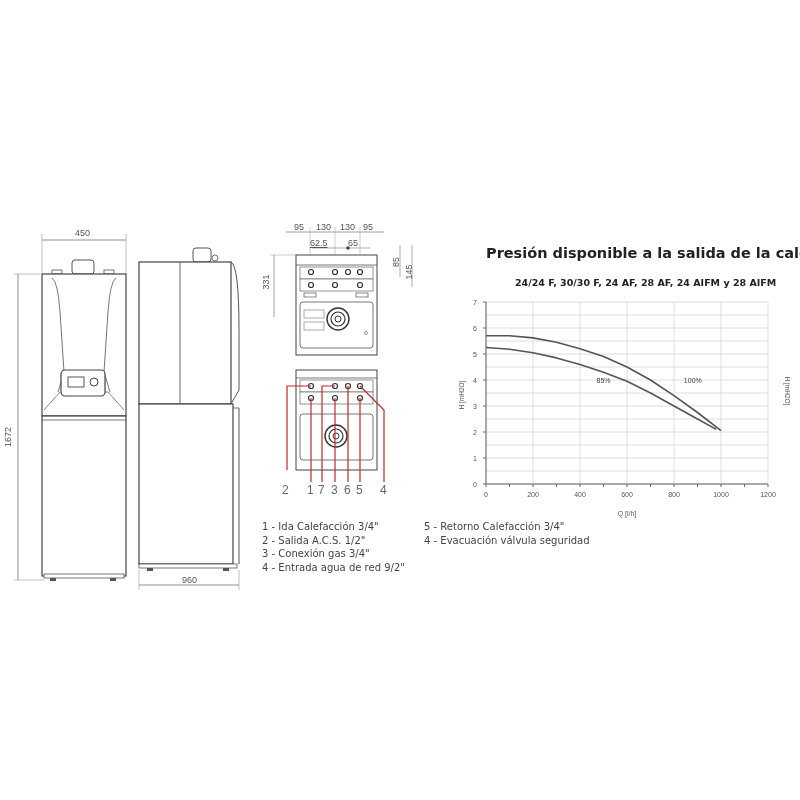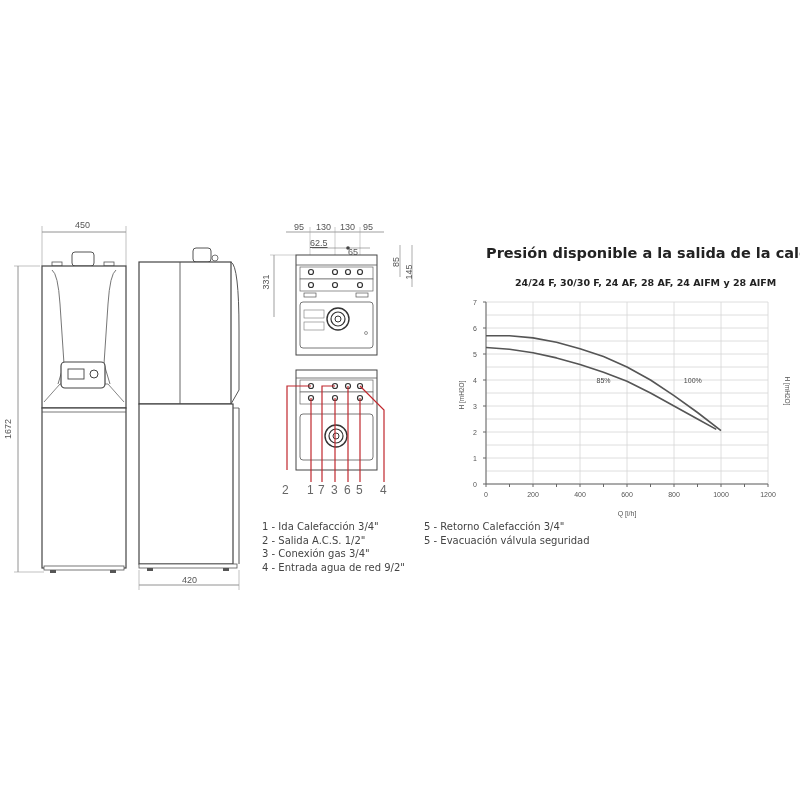--- a/index.html
+++ b/index.html
@@ -8,21 +8,21 @@
   .dim { font-size:9px; color:#555; font-family:"Liberation Sans", sans-serif; }
   .title { font-size:14.5px; font-weight:bold; color:#222; font-family:"DejaVu Sans", sans-serif; }
   .subtitle { font-size:9.5px; font-weight:bold; color:#222; font-family:"DejaVu Sans", sans-serif; }
   .legend { font-size:10px; color:#444; line-height:13.5px; font-family:"DejaVu Sans", sans-serif; }
   .numlabel { font-size:12px; color:#666; font-family:"Liberation Sans", sans-serif; }
   svg text { font-family:"Liberation Sans", sans-serif; }
 </style>
 </head>
 <body>
 
-<div class="abs" style="left:0;top:4px;width:140px;height:600px;">
+<div class="abs" style="left:0;top:12px;width:140px;height:600px;">
   <svg width="140" height="600" viewBox="0 0 140 600">
 
     <line x1="42" y1="228" x2="126" y2="228" stroke="#777" stroke-width="0.8"></line>
     <line x1="42" y1="222" x2="42" y2="262" stroke="#999" stroke-width="0.6"></line>
     <line x1="126" y1="222" x2="126" y2="262" stroke="#999" stroke-width="0.6"></line>
 
     <line x1="18" y1="262" x2="18" y2="568" stroke="#777" stroke-width="0.8"></line>
     <line x1="14" y1="262" x2="40" y2="262" stroke="#999" stroke-width="0.6"></line>
     <line x1="14" y1="568" x2="44" y2="568" stroke="#999" stroke-width="0.6"></line>
 
@@ -59,21 +59,21 @@
     <line x1="98" y1="168" x2="104" y2="168" stroke="#555" stroke-width="0.8"></line>
     <line x1="104" y1="168" x2="104" y2="324" stroke="#555" stroke-width="1"></line>
     <rect x="4" y="324" width="98" height="4" fill="#fff" stroke="#555" stroke-width="0.8"></rect>
     <rect x="12" y="328" width="6" height="3" fill="#555"></rect>
     <rect x="88" y="328" width="6" height="3" fill="#555"></rect>
 
     <line x1="4" y1="345" x2="104" y2="345" stroke="#777" stroke-width="0.8"></line>
     <line x1="4" y1="330" x2="4" y2="350" stroke="#999" stroke-width="0.6"></line>
     <line x1="104" y1="330" x2="104" y2="350" stroke="#999" stroke-width="0.6"></line>
   </svg>
-  <span class="abs dim" style="left:47px;top:335px;">420</span>
+  <span class="abs dim" style="left:47px;top:335px;">960</span>
 </div>
 
 <div class="abs" style="left:260px;top:215px;width:165px;height:145px;">
   <svg width="165" height="145" viewBox="0 0 165 145">
     <line x1="26" y1="17" x2="124" y2="17" stroke="#777" stroke-width="0.7"></line>
     <line x1="50" y1="12" x2="50" y2="62" stroke="#999" stroke-width="0.5"></line>
     <line x1="75" y1="12" x2="75" y2="62" stroke="#999" stroke-width="0.5"></line>
     <line x1="100" y1="12" x2="100" y2="62" stroke="#999" stroke-width="0.5"></line>
     <line x1="52" y1="33" x2="110" y2="33" stroke="#777" stroke-width="0.6"></line>
     <circle cx="88" cy="33" r="1.8" fill="#444"></circle>
@@ -100,21 +100,21 @@
     <circle cx="78" cy="104" r="11" fill="#fff" stroke="#333" stroke-width="1.4"></circle>
     <circle cx="78" cy="104" r="7" fill="#fff" stroke="#333" stroke-width="1.2"></circle>
     <circle cx="78" cy="104" r="3" fill="#fff" stroke="#333" stroke-width="1"></circle>
     <circle cx="106" cy="118" r="1.5" fill="#fff" stroke="#555" stroke-width="0.6"></circle>
   </svg>
   <span class="abs dim" style="left:34px;top:7px;">95</span>
   <span class="abs dim" style="left:56px;top:7px;">130</span>
   <span class="abs dim" style="left:80px;top:7px;">130</span>
   <span class="abs dim" style="left:103px;top:7px;">95</span>
   <span class="abs dim" style="left:50px;top:23px;text-decoration:underline;">62.5</span>
-  <span class="abs dim" style="left:88px;top:32px;">65</span>
+  <span class="abs dim" style="left:88px;top:23px;">65</span>
   <span class="abs dim" style="left:-2px;top:62px;transform:rotate(-90deg);">331</span>
   <span class="abs dim" style="left:131px;top:42px;transform:rotate(-90deg);">85</span>
   <span class="abs dim" style="left:141px;top:52px;transform:rotate(-90deg);">145</span>
 </div>
 
 <div class="abs" style="left:260px;top:360px;width:150px;height:145px;">
   <svg width="150" height="145" viewBox="0 0 150 145">
     <rect x="36" y="10" width="81" height="100" fill="#fff" stroke="#444" stroke-width="1"></rect>
     <line x1="36" y1="18" x2="117" y2="18" stroke="#555" stroke-width="0.8"></line>
     <rect x="40" y="20" width="73" height="12" fill="#fff" stroke="#666" stroke-width="0.7"></rect>
@@ -152,21 +152,21 @@
 
 <div class="abs legend" style="left:262px;top:520px;">
   <div class="abs" style="left:0;top:0;width:170px;">
     <div>1 - Ida Calefacción 3/4"</div>
     <div>2 - Salida A.C.S. 1/2"</div>
     <div>3 - Conexión gas 3/4"</div>
     <div>4 - Entrada agua de red 9/2"</div>
   </div>
   <div class="abs" style="left:162px;top:0;width:200px;">
     <div>5 - Retorno Calefacción 3/4"</div>
-    <div>5 - Evacuación válvula seguridad</div>
+    <div>4 - Evacuación válvula seguridad</div>
   </div>
 </div>
 
 <div class="abs title" style="left:486px;top:245px;white-space:nowrap;">Presión disponible a la salida de la caldera</div>
 <div class="abs subtitle" style="left:515px;top:277px;white-space:nowrap;">24/24 F, 30/30 F, 24 AF, 28 AF, 24 AIFM y 28 AIFM</div>
 
 <div class="abs" style="left:455px;top:290px;width:345px;height:230px;">
   <svg id="chart-svg" width="345" height="230" viewBox="0 0 345 230">
       <line x1="31" x2="313" y1="194" y2="194" stroke="#d6d6d6" stroke-width="0.8"></line>
       <line x1="31" x2="313" y1="181" y2="181" stroke="#d6d6d6" stroke-width="0.8"></line>

